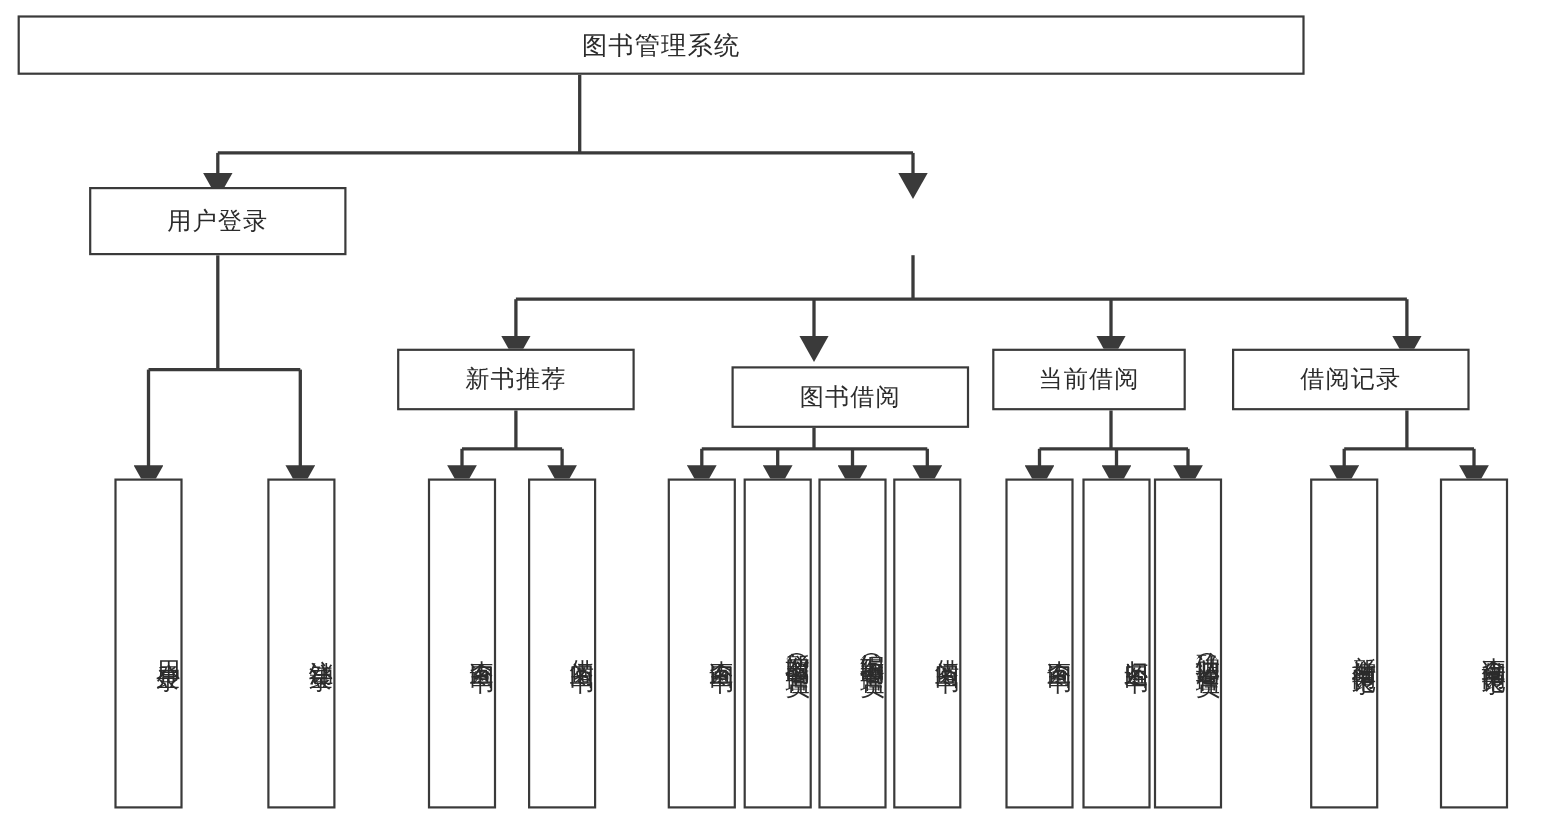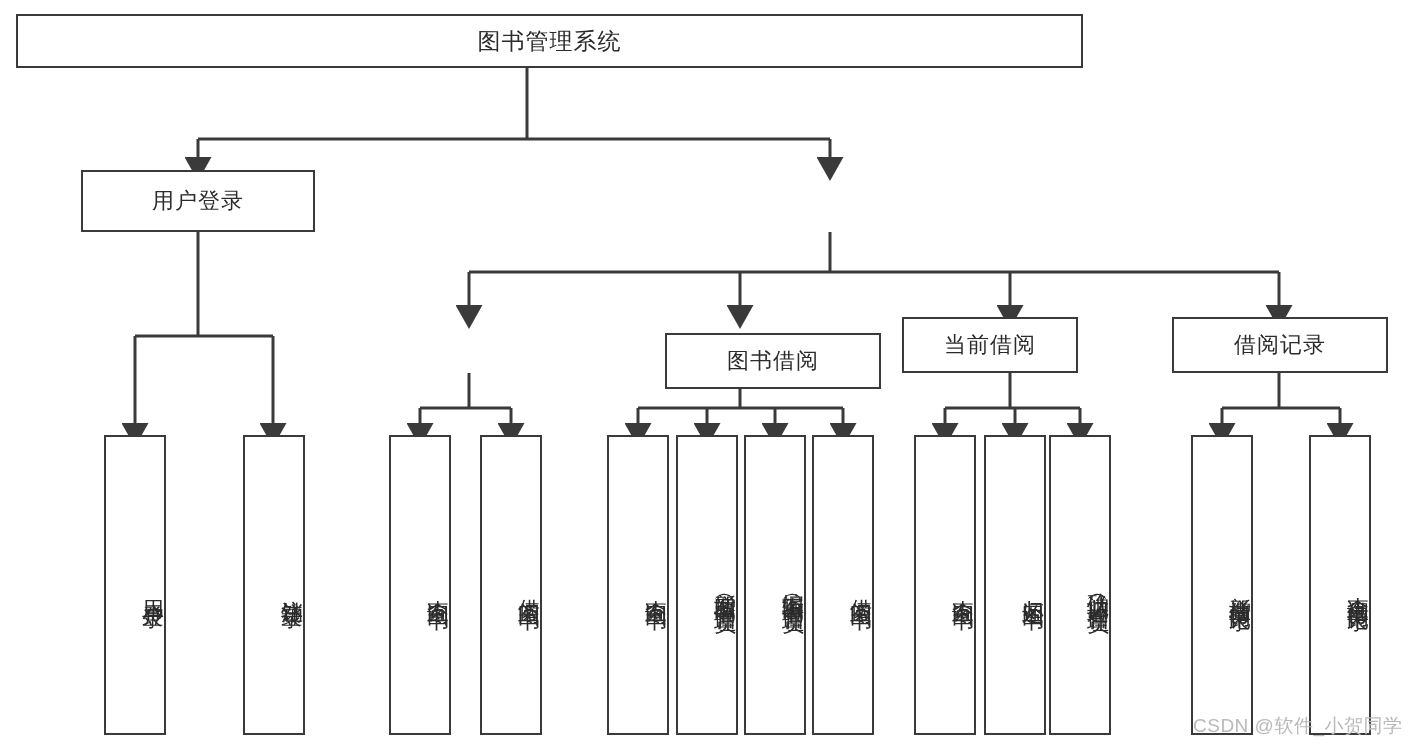--- a/index.html
+++ b/index.html
@@ -113,35 +113,38 @@
       <line x1="1015" y1="408" x2="1015" y2="426" marker-end="url(#arrow)"></line>
       <line x1="1080" y1="408" x2="1080" y2="426" marker-end="url(#arrow)"></line>
 
       <line x1="1279" y1="373" x2="1279" y2="408"></line>
       <line x1="1222" y1="408" x2="1340" y2="408"></line>
       <line x1="1222" y1="408" x2="1222" y2="426" marker-end="url(#arrow)"></line>
       <line x1="1340" y1="408" x2="1340" y2="426" marker-end="url(#arrow)"></line>
     </g>
   </svg>
 
-  <div class="node horiz root" style="left:16px; top:14px; width:1067px; height:54px;font-family:Liberation Mono, monospace;">
+  <div class="node horiz root" style="left:16px; top:14px; width:1170px; height:54px;font-family:Liberation Mono, monospace;">
     <span>图书管理系统</span>
   </div>
 
   <div class="node horiz" style="left:81px; top:170px; width:234px; height:62px;">
     <span>用户登录</span>
   </div>
 
+  <div class="node horiz" style="left:361px; top:317px; width:216px; height:56px;">
+    <span>新书推荐</span>
+  </div>
   <div class="node horiz" style="left:632px; top:333px; width:216px; height:56px;margin-left:33px;">
     <span>图书借阅</span>
   </div>
   <div class="node horiz" style="left:902px; top:317px; width:176px; height:56px;">
     <span>当前借阅</span>
   </div>
-  <div class="node horiz" style="left:1172px; top:317px; width:216px; height:56px;">
+  <div class="node horiz" style="left:1120px; top:317px; width:216px; height:56px;">
     <span>借阅记录</span>
   </div>
 
   <div class="node vert" style="left:104px; top:435px; width:62px; height:300px;">
     <span class="vlabel">用户登录</span>
   </div>
   <div class="node vert" style="left:243px; top:435px; width:62px; height:300px;">
     <span class="vlabel">注销登录</span>
   </div>
 
@@ -175,17 +178,14 @@
     <span class="vlabel">确认归还（管理员）</span>
   </div>
 
   <div class="node vert" style="left:1191px; top:435px; width:62px; height:300px;">
     <span class="vlabel">新增借阅记录</span>
   </div>
   <div class="node vert" style="left:1309px; top:435px; width:62px; height:300px;">
     <span class="vlabel">查询借阅记录</span>
   </div>
 
-  <div class="watermark" style="left:1193px; top:713px;">
-    <span>CSDN @软件_小贺同学</span>
-  </div>
 
 </div>
 
 </body></html>

